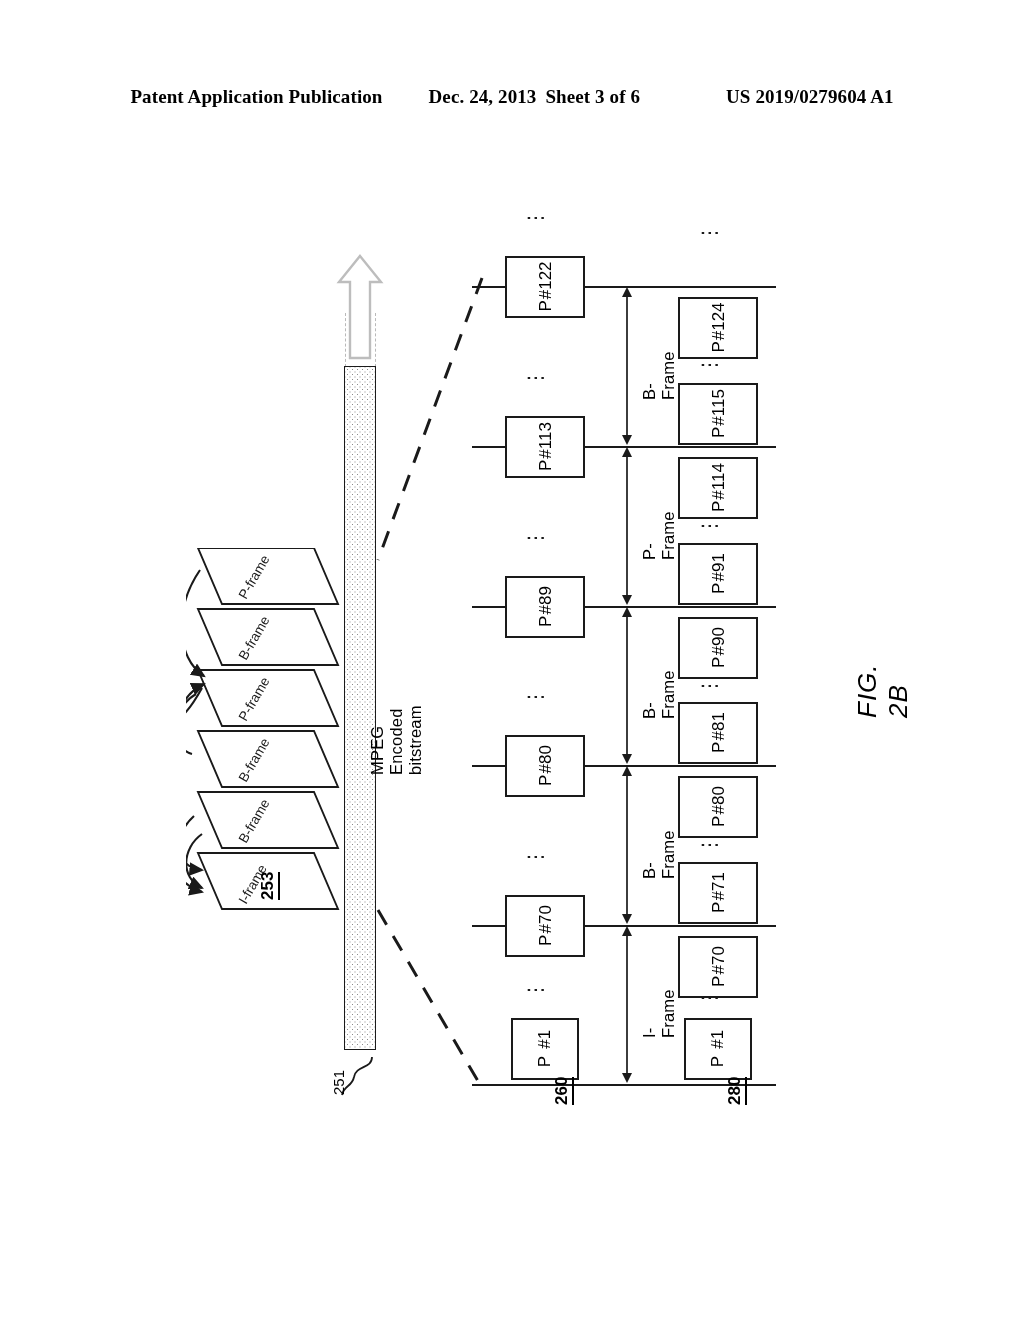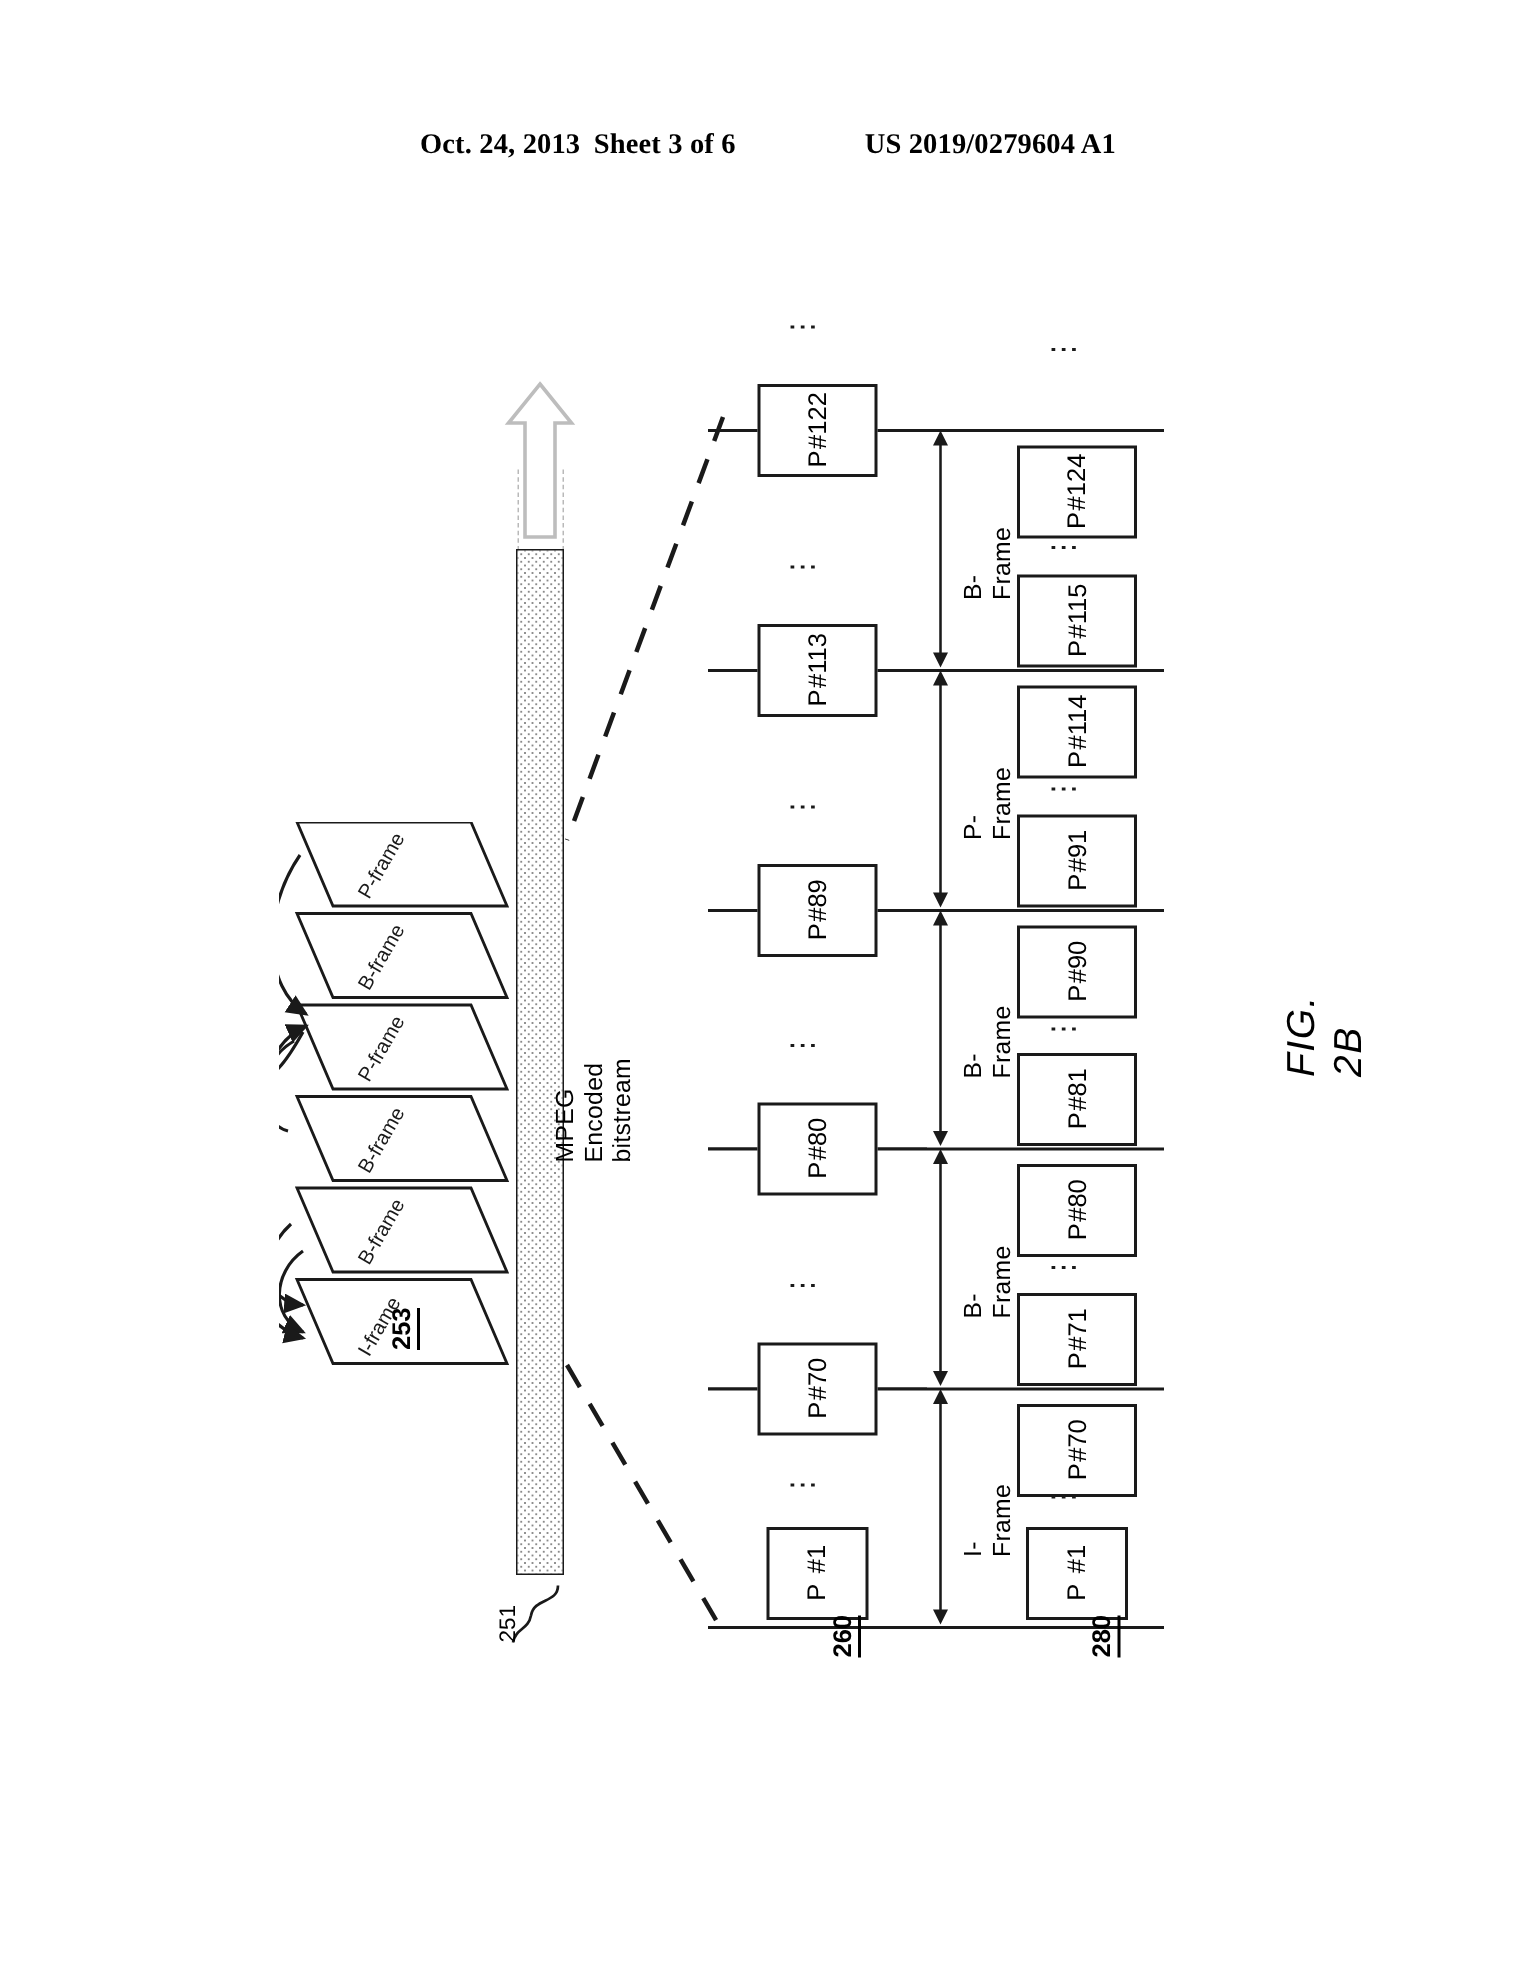--- a/index.html
+++ b/index.html
@@ -98,21 +98,22 @@
     letter-spacing:.2px;
   }
 
   .colref{position:absolute;font-family:"Liberation Sans",sans-serif;font-size:17px;font-weight:bold;}
   .colref .u{border-bottom:2px solid #000;padding-bottom:1px;}
 </style>
 </head>
 <body>
 
 <div id="pub-header">
-  <span class="h-date">Oct. 24, 2013</span>
+  <span class="h-title">Patent Application Publication</span>
+  <span class="h-date">Dec. 24, 2013</span>
   <span class="h-sheet">Sheet 3 of 6</span>
   <span class="h-num">US 2019/0279604 A1</span>
 </div>
 
 <div id="figure">
 
   <div id="fig-label">
     <span class="r90" style="display:inline-block;position:absolute;left:0;top:0;">FIG. 2B</span>
   </div>
 

